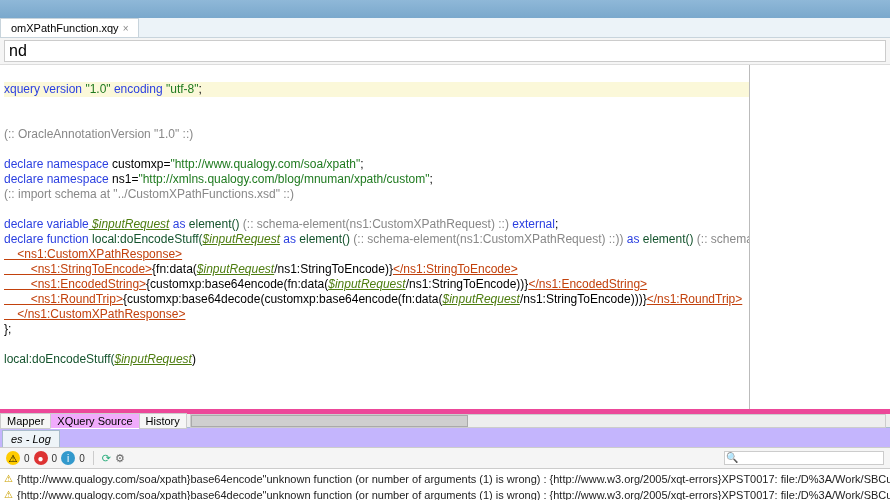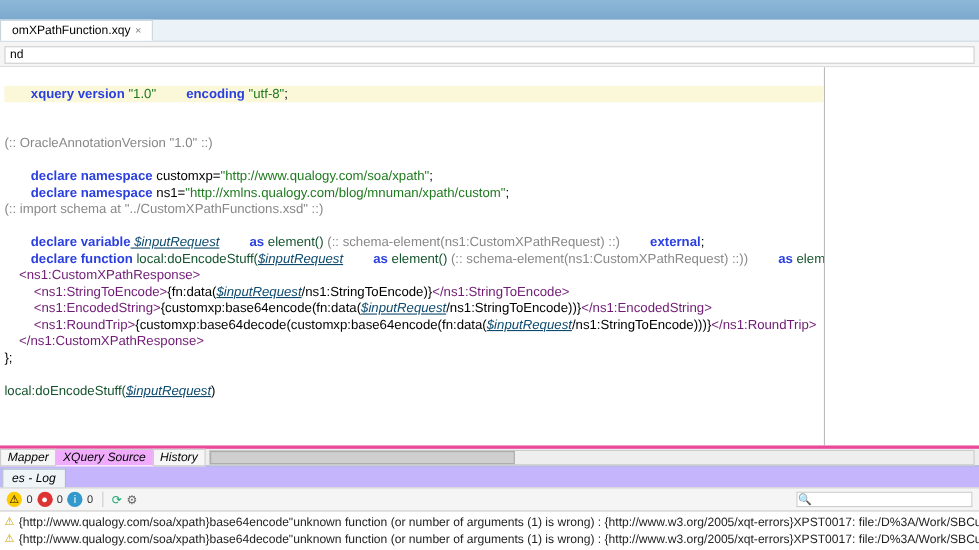--- a/index.html
+++ b/index.html
@@ -2,31 +2,31 @@
 <html><head>
 <meta charset="utf-8">
 <style>
 * { margin:0; padding:0; box-sizing:border-box; font-family:Tahoma,Arial,sans-serif; }
 html,body { width:890px; height:500px; overflow:hidden; background:#fff; }
 .titlebar { height:18px; background:linear-gradient(#8fb8d8,#7aa8cc); }
 .tabrow { height:20px; background:#ecf3f8; display:flex; border-bottom:1px solid #c8d4dc; }
 .filetab { font-size:11px; padding:2px 10px; background:#fff; border:1px solid #c8d4dc; border-bottom:none; display:flex; align-items:center; gap:4px; }
 .closex { color:#888; font-size:10px; }
 .searchbar { padding:2px 4px; background:#f5f5f5; border-bottom:1px solid #ddd; }
-.searchbar input { width:100%; font-size:11px; border:1px solid #ccc; padding:1px 4px; }
+.searchbar input { width:100%; font-size:16px; border:1px solid #ccc; padding:1px 4px; }
 .editor { height:344px; overflow:hidden; font-family:Consolas,Monaco,monospace; font-size:12px; line-height:15px; padding:2px 0 2px 4px; border-right:1px solid #bbb; margin-right:140px; white-space:pre; background:#fff; }
 .editor .hl-line { background:#fbf8d9; padding:0 0; display:block; width:100%; }
-.kw { color:#2a3fe0; font-weight:bold;margin-left:24px; }
+.kw { color:#2a3fe0; font-weight:normal; }
 .str { color:#1f7a1f; }
 .cm { color:#888; }
-.tag { color:#701a75; }
+.tag { color:#c2410c;text-decoration:underline; }
 .fn { color:#14532d; }
-.var { color:#0c4a6e; font-style:italic; text-decoration:underline; }
+.var { color:#4d7c0f; font-style:italic; text-decoration:underline; }
 .ul { }
-.bottomtabs { height:18px; background:#eee; border-top:3px solid #ec4899; display:flex; align-items:center; font-size:11px;font-style:italic; }
+.bottomtabs { height:18px; background:#eee; border-top:5px solid #ec4899; display:flex; align-items:center; font-size:11px; }
 .bottomtabs .bt { padding:1px 6px; border:1px solid #ccc; background:#f6f6f6; margin-right:-1px; cursor:pointer; }
 .bottomtabs .bt.active { background:#f0abfc; border-bottom-color:#fff; }
 .hscroll { flex:1; height:14px; background:#eee; border:1px solid #ccc; margin:0 4px; position:relative; }
 .hscroll .thumb { position:absolute; left:0; top:0; width:40%; height:100%; background:#cfcfcf; border:1px solid #aaa; }
 .issuetabs { height:20px; background:#c4b5fd; display:flex; align-items:flex-end; border-top:1px solid #a8bccc;font-style:italic; }
 .issuetabs .it { font-size:11px; padding:2px 8px; border:1px solid #a8bccc; background:#eef4f8; margin-left:2px; border-bottom:none; }
 .issuetabs .it.active { background:#fff; }
 .issuetabs .it .closex { margin-left:6px; }
 .toolbar { height:22px; background:#f5f5f5; border-top:1px solid #ccc; border-bottom:1px solid #ccc; display:flex; align-items:center; gap:4px; padding:0 6px; font-size:11px; }
 .toolbar .ico { width:14px; height:14px; display:inline-flex; align-items:center; justify-content:center; font-size:10px; border-radius:7px; }

